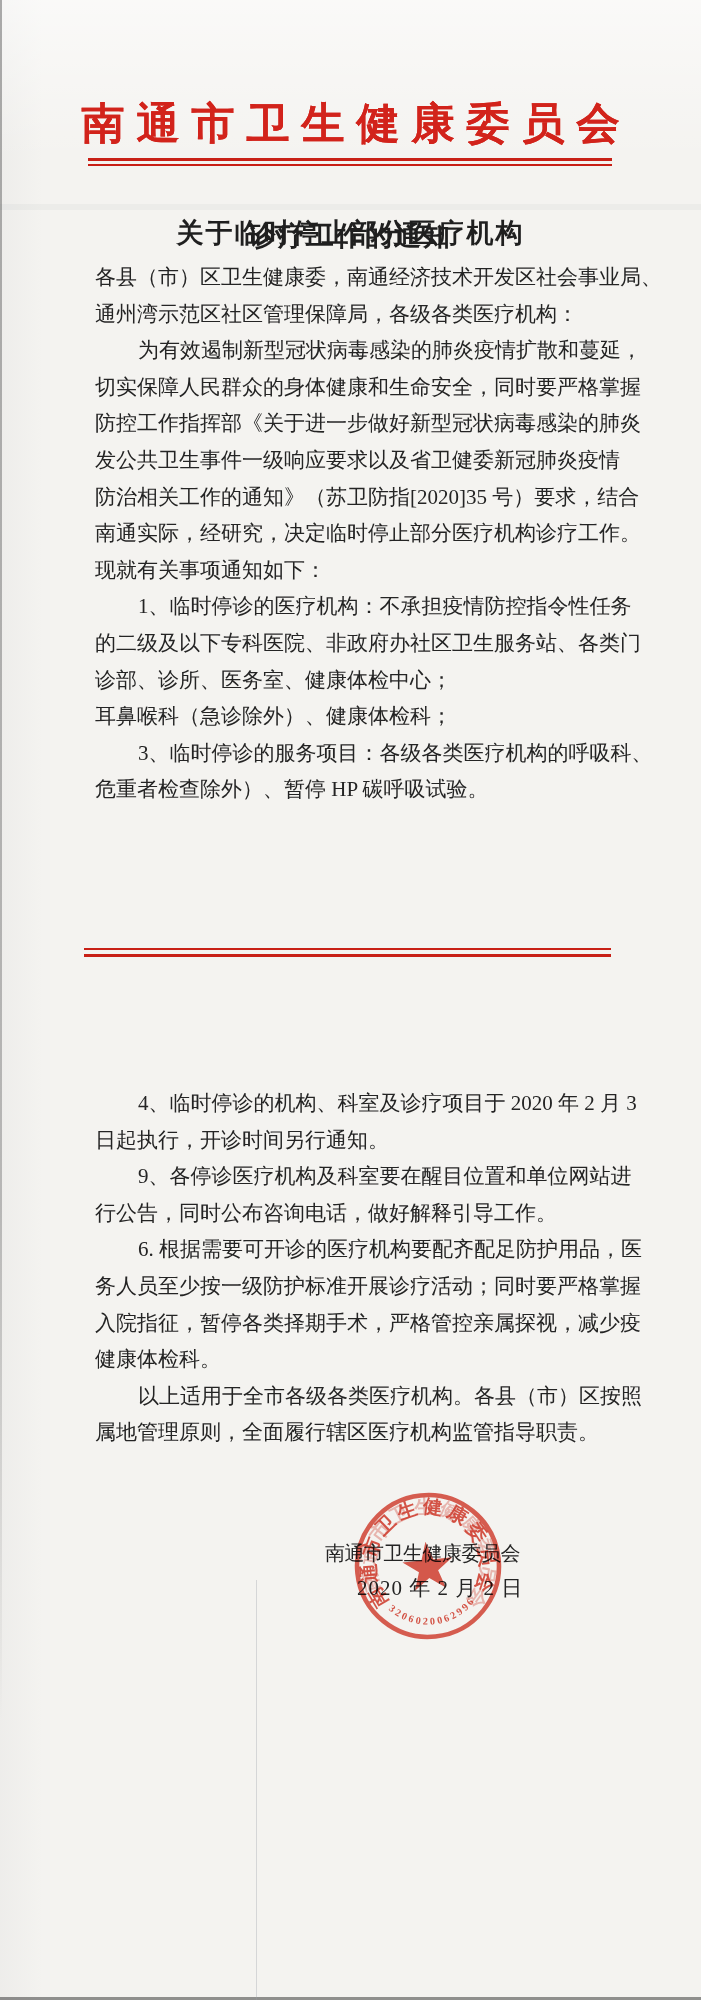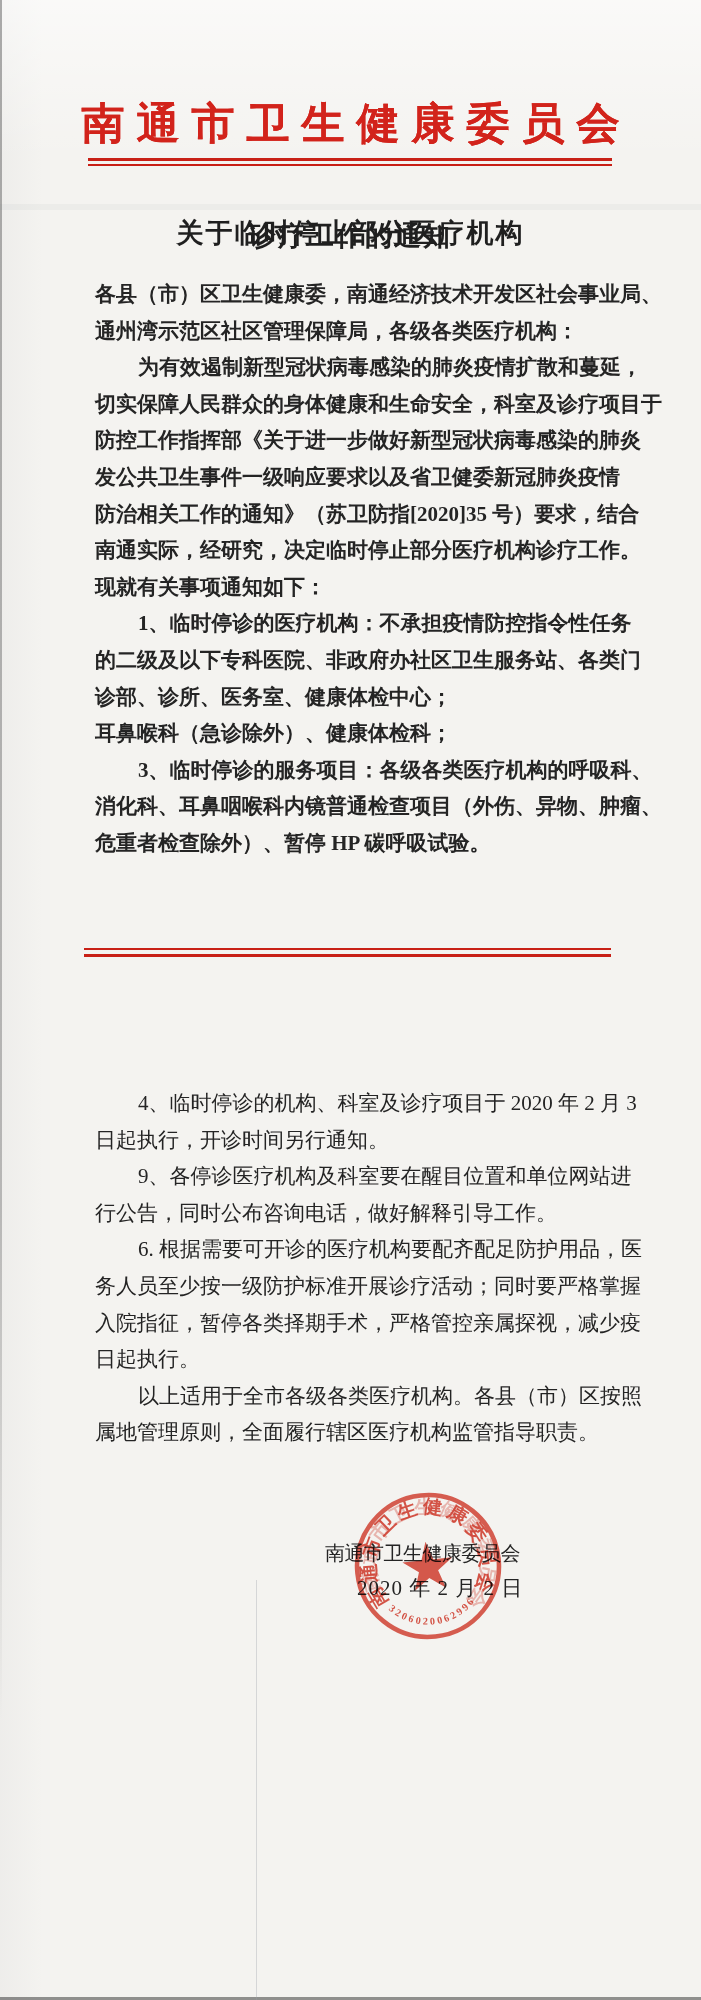--- a/index.html
+++ b/index.html
@@ -41,21 +41,21 @@
 
   
   .body-block{position:absolute;left:95px;width:516px;font-size:21px;color:#242424;}
   .body-block .line{
     height:36.6px;line-height:36.6px;white-space:nowrap;
     text-align:justify;text-align-last:justify;
     box-sizing:border-box;
   }
   .body-block .line.indent{padding-left:43px;}
   .body-block .line.last{text-align-last:left;}
-  .body1{top:276px;font-weight:bold;}
+  .body1{top:259px;}
   .body2{top:1085px;}
 
   
   .sig-org{position:absolute;left:325px;top:1541px;font-size:20px;line-height:24px;
     letter-spacing:-0.5px;color:#242424;}
   .sig-date{position:absolute;left:357px;top:1576px;font-size:21px;line-height:25px;
     letter-spacing:1px;color:#242424;}
 
   
   .seal{position:absolute;left:352px;top:1490px;width:152px;height:152px;
@@ -75,46 +75,45 @@
   <div class="letterhead">南通市卫生健康委员会</div>
   <div class="rule-hdr"></div>
 
   <div class="doc-title t1">关于临时停止部分医疗机构</div>
   <div class="doc-title t2">诊疗工作的通知</div>
 
   <div class="body-block body1">
       <div class="line">各县（市）区卫生健康委，南通经济技术开发区社会事业局、</div>
       <div class="line last">通州湾示范区社区管理保障局，各级各类医疗机构：</div>
       <div class="line indent">为有效遏制新型冠状病毒感染的肺炎疫情扩散和蔓延，</div>
-      <div class="line">切实保障人民群众的身体健康和生命安全，科室及诊疗项目于</div>
+      <div class="line">切实保障人民群众的身体健康和生命安全，同时要严格掌握</div>
       <div class="line">防控工作指挥部《关于进一步做好新型冠状病毒感染的肺炎</div>
       <div class="line">发公共卫生事件一级响应要求以及省卫健委新冠肺炎疫情</div>
       <div class="line">防治相关工作的通知》（苏卫防指[2020]35 号）要求，结合</div>
       <div class="line">南通实际，经研究，决定临时停止部分医疗机构诊疗工作。</div>
       <div class="line last">现就有关事项通知如下：</div>
       <div class="line indent">1、临时停诊的医疗机构：不承担疫情防控指令性任务</div>
       <div class="line">的二级及以下专科医院、非政府办社区卫生服务站、各类门</div>
       <div class="line last">诊部、诊所、医务室、健康体检中心；</div>
       <div class="line last">耳鼻喉科（急诊除外）、健康体检科；</div>
       <div class="line indent">3、临时停诊的服务项目：各级各类医疗机构的呼吸科、</div>
-      <div class="line">消化科、耳鼻咽喉科内镜普通检查项目（外伤、异物、肿瘤、</div>
       <div class="line last">危重者检查除外）、暂停 HP 碳呼吸试验。</div>
     </div>
 
   <div class="rule-ftr"></div>
 
   <div class="body-block body2">
       <div class="line indent">4、临时停诊的机构、科室及诊疗项目于 2020 年 2 月 3</div>
       <div class="line last">日起执行，开诊时间另行通知。</div>
       <div class="line indent">9、各停诊医疗机构及科室要在醒目位置和单位网站进</div>
       <div class="line last">行公告，同时公布咨询电话，做好解释引导工作。</div>
       <div class="line indent">6. 根据需要可开诊的医疗机构要配齐配足防护用品，医</div>
       <div class="line">务人员至少按一级防护标准开展诊疗活动；同时要严格掌握</div>
       <div class="line">入院指征，暂停各类择期手术，严格管控亲属探视，减少疫</div>
-      <div class="line last">日起执行。</div>
+      <div class="line last">健康体检科。</div>
       <div class="line indent">以上适用于全市各级各类医疗机构。各县（市）区按照</div>
       <div class="line last">属地管理原则，全面履行辖区医疗机构监管指导职责。</div>
     </div>
 
   <div class="sig-org">南通市卫生健康委员会</div>
   <div class="sig-date">2020 年 2 月 2 日</div>
 
   <svg class="seal" viewBox="0 0 150 150" xmlns="http://www.w3.org/2000/svg">
     <defs>
       <path id="ringArc" d="M 32.4 104.8 A 52 52 0 1 1 117.6 104.8" fill="none"></path>

